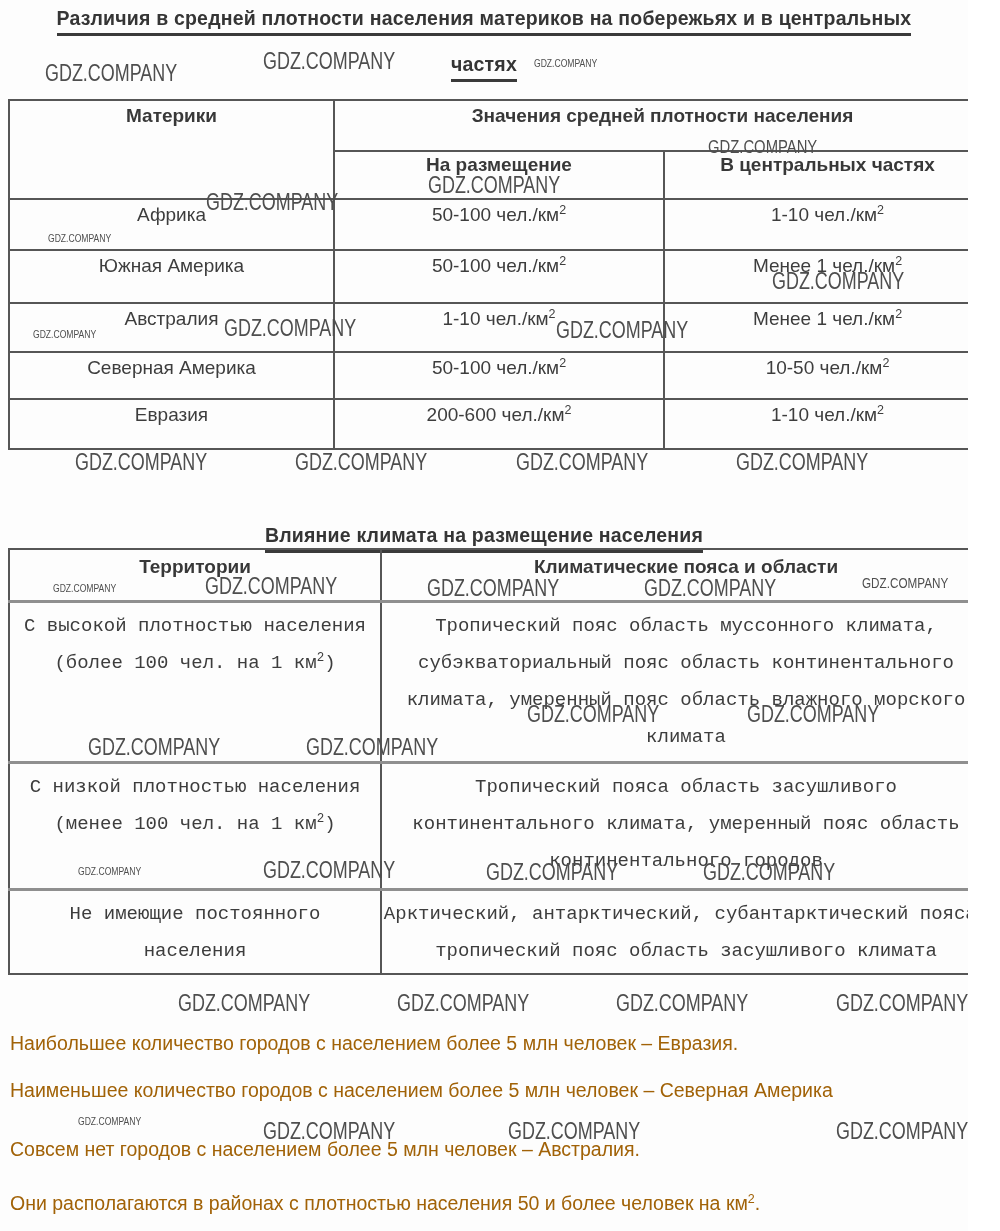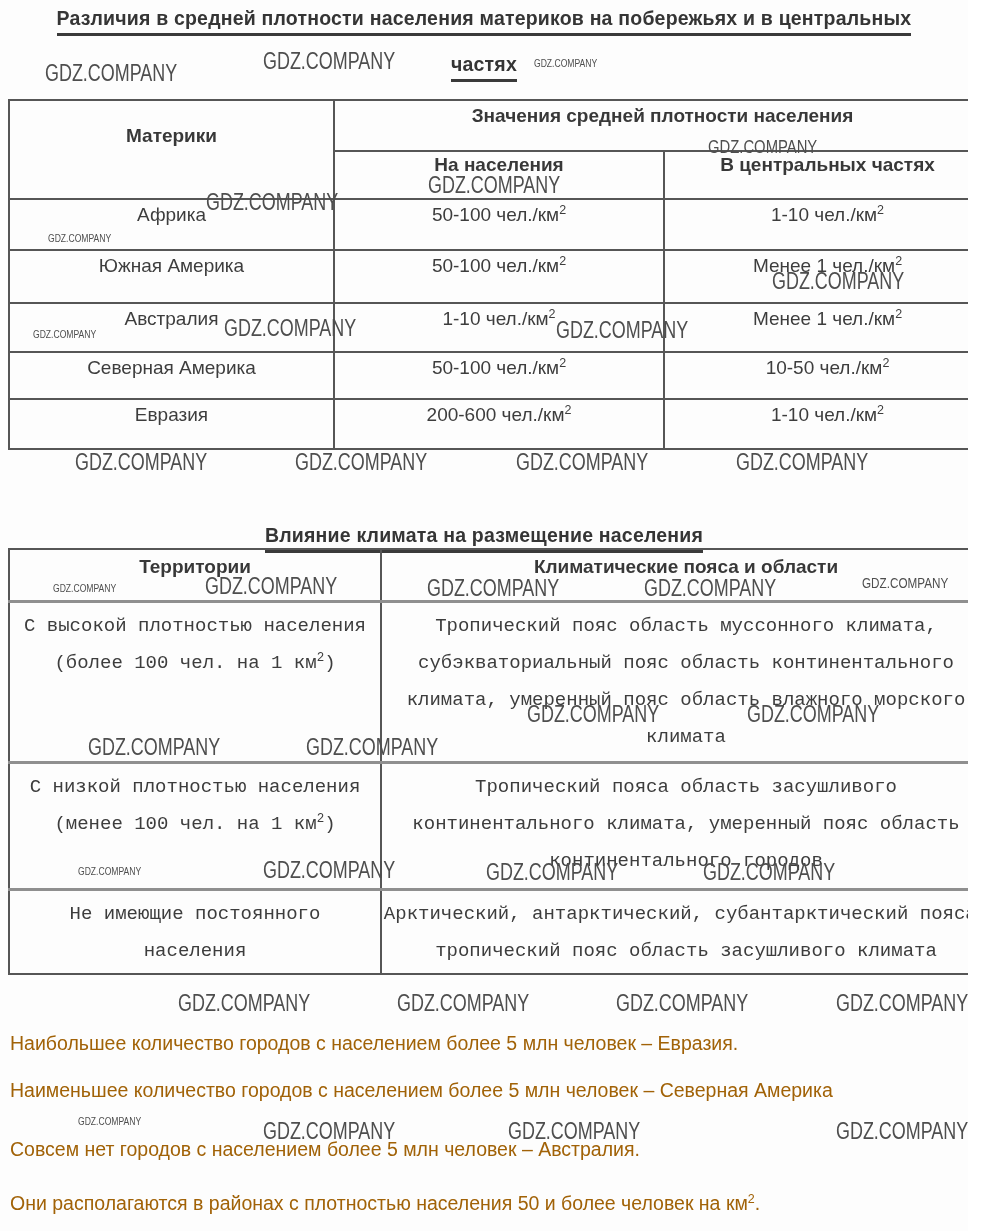--- a/index.html
+++ b/index.html
@@ -40,25 +40,25 @@
   </div>
 
   <table id="t1">
     <colgroup>
         <col style="width:325px">
         <col style="width:330px">
         <col style="width:327px">
       </colgroup>
     <tbody>
         <tr style="height:51px;">
-      <td rowspan="2" class="hdr" style="padding-top:24px;">Материки</td>
+      <td rowspan="2" class="hdr" style="padding-top:4px;">Материки</td>
       <td colspan="2" class="hdr" style="padding-top:4px;">Значения средней плотности населения</td>
     </tr>
     <tr style="height:48px;">
-      <td class="hdr" style="padding-top:2px;">На населения</td>
+      <td class="hdr" style="padding-top:2px;">На размещение</td>
       <td class="hdr" style="padding-top:2px;">В центральных частях</td>
     </tr>
     <tr style="height:51px;">
       <td>Африка</td>
       <td><span>50-100 чел./км</span><sup>2</sup></td>
       <td><span>1-10 чел./км</span><sup>2</sup></td>
     </tr>
     <tr style="height:53px;">
       <td>Южная Америка</td>
       <td><span>50-100 чел./км</span><sup>2</sup></td>

